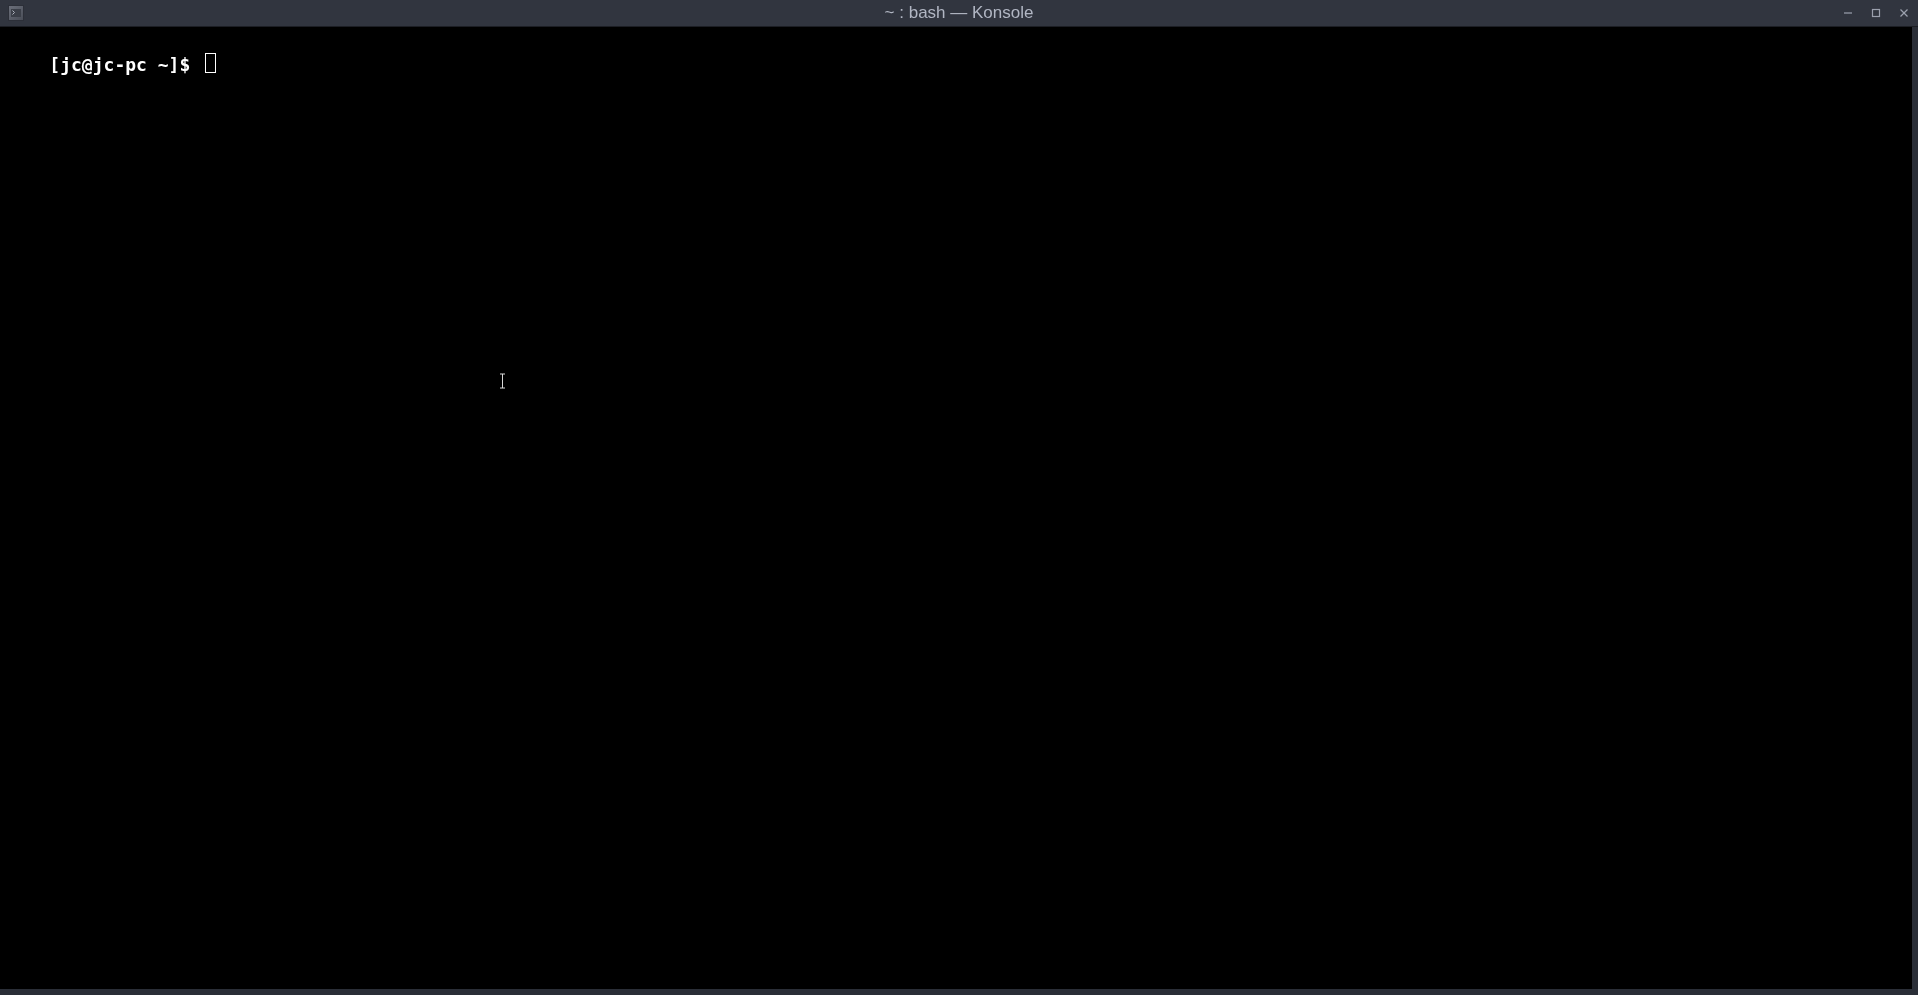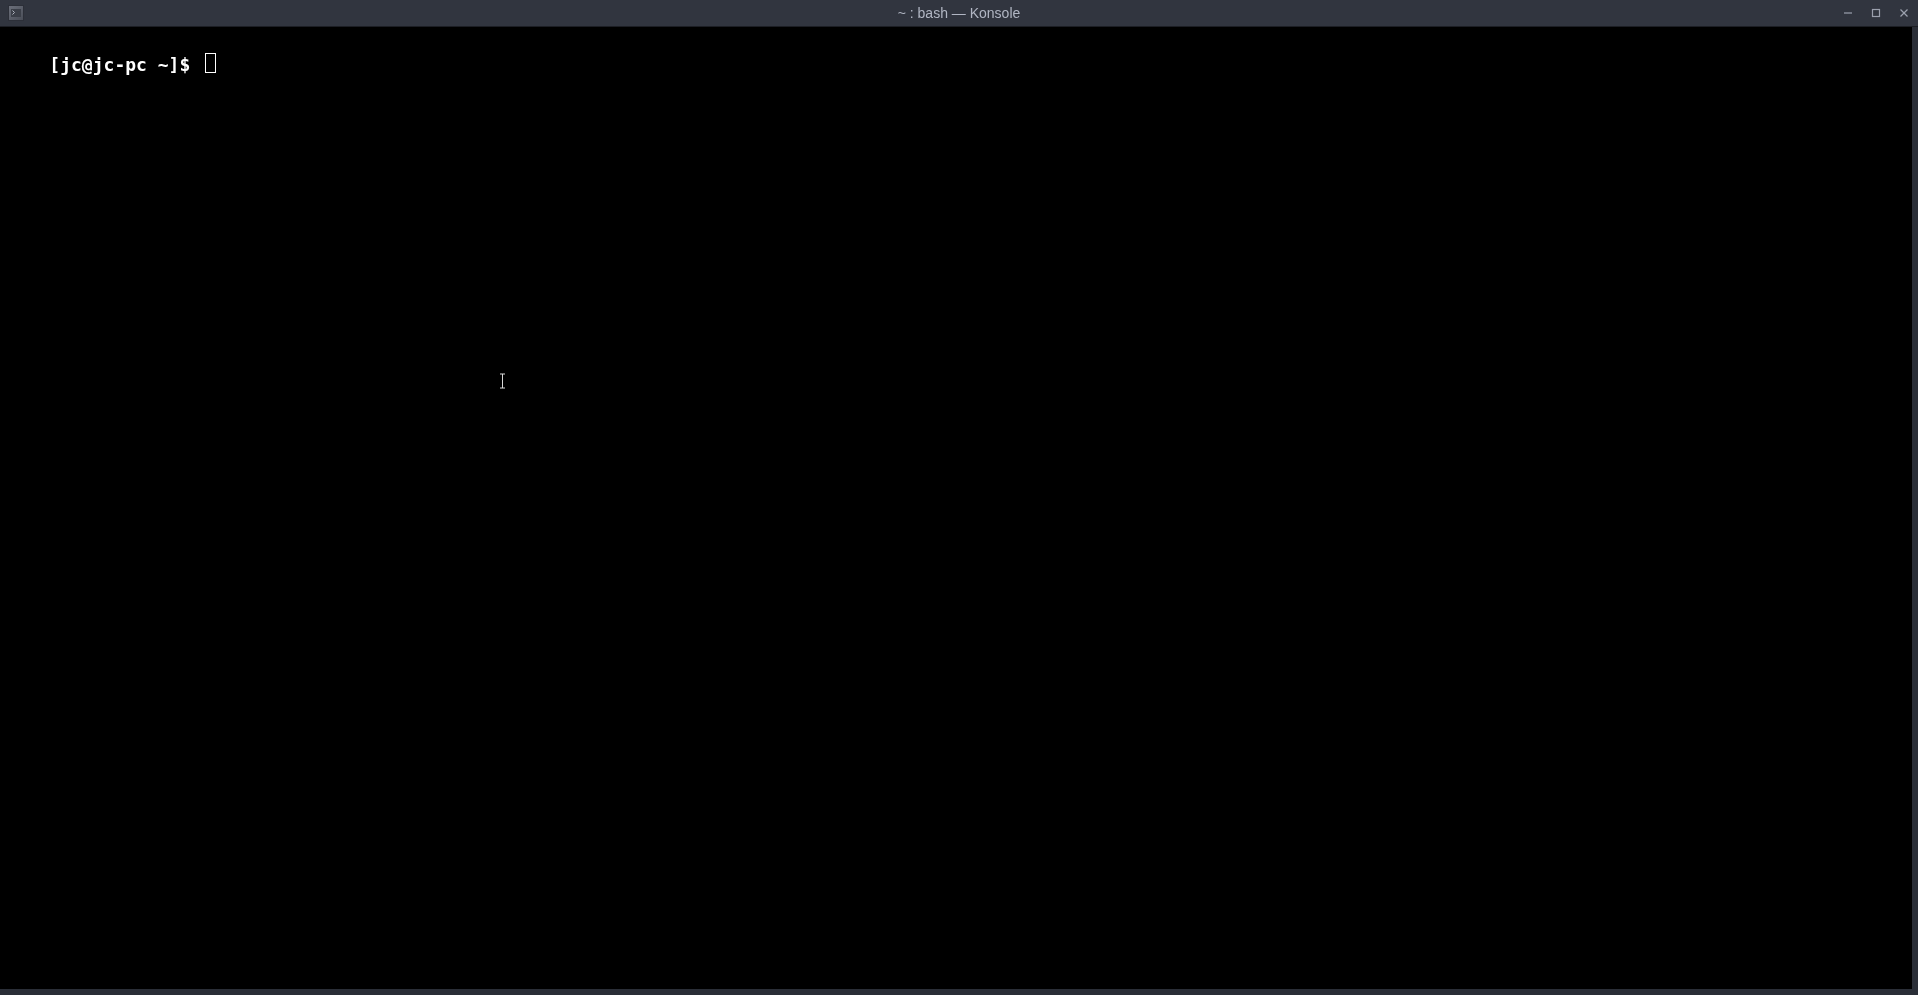--- a/index.html
+++ b/index.html
@@ -32,21 +32,21 @@
     display: flex;
     align-items: center;
     justify-content: center;
     flex-shrink: 0;
   }
   .window-title {
     position: absolute;
     left: 50%;
     transform: translateX(-50%);
     color: #b1b6c3;
-    font-size: 14px;
+    font-size: 17px;
     font-weight: 400;
     white-space: nowrap;
   }
   .window-controls {
     position: absolute;
     right: 0;
     top: 0;
     height: 100%;
     display: flex;
     align-items: center;

